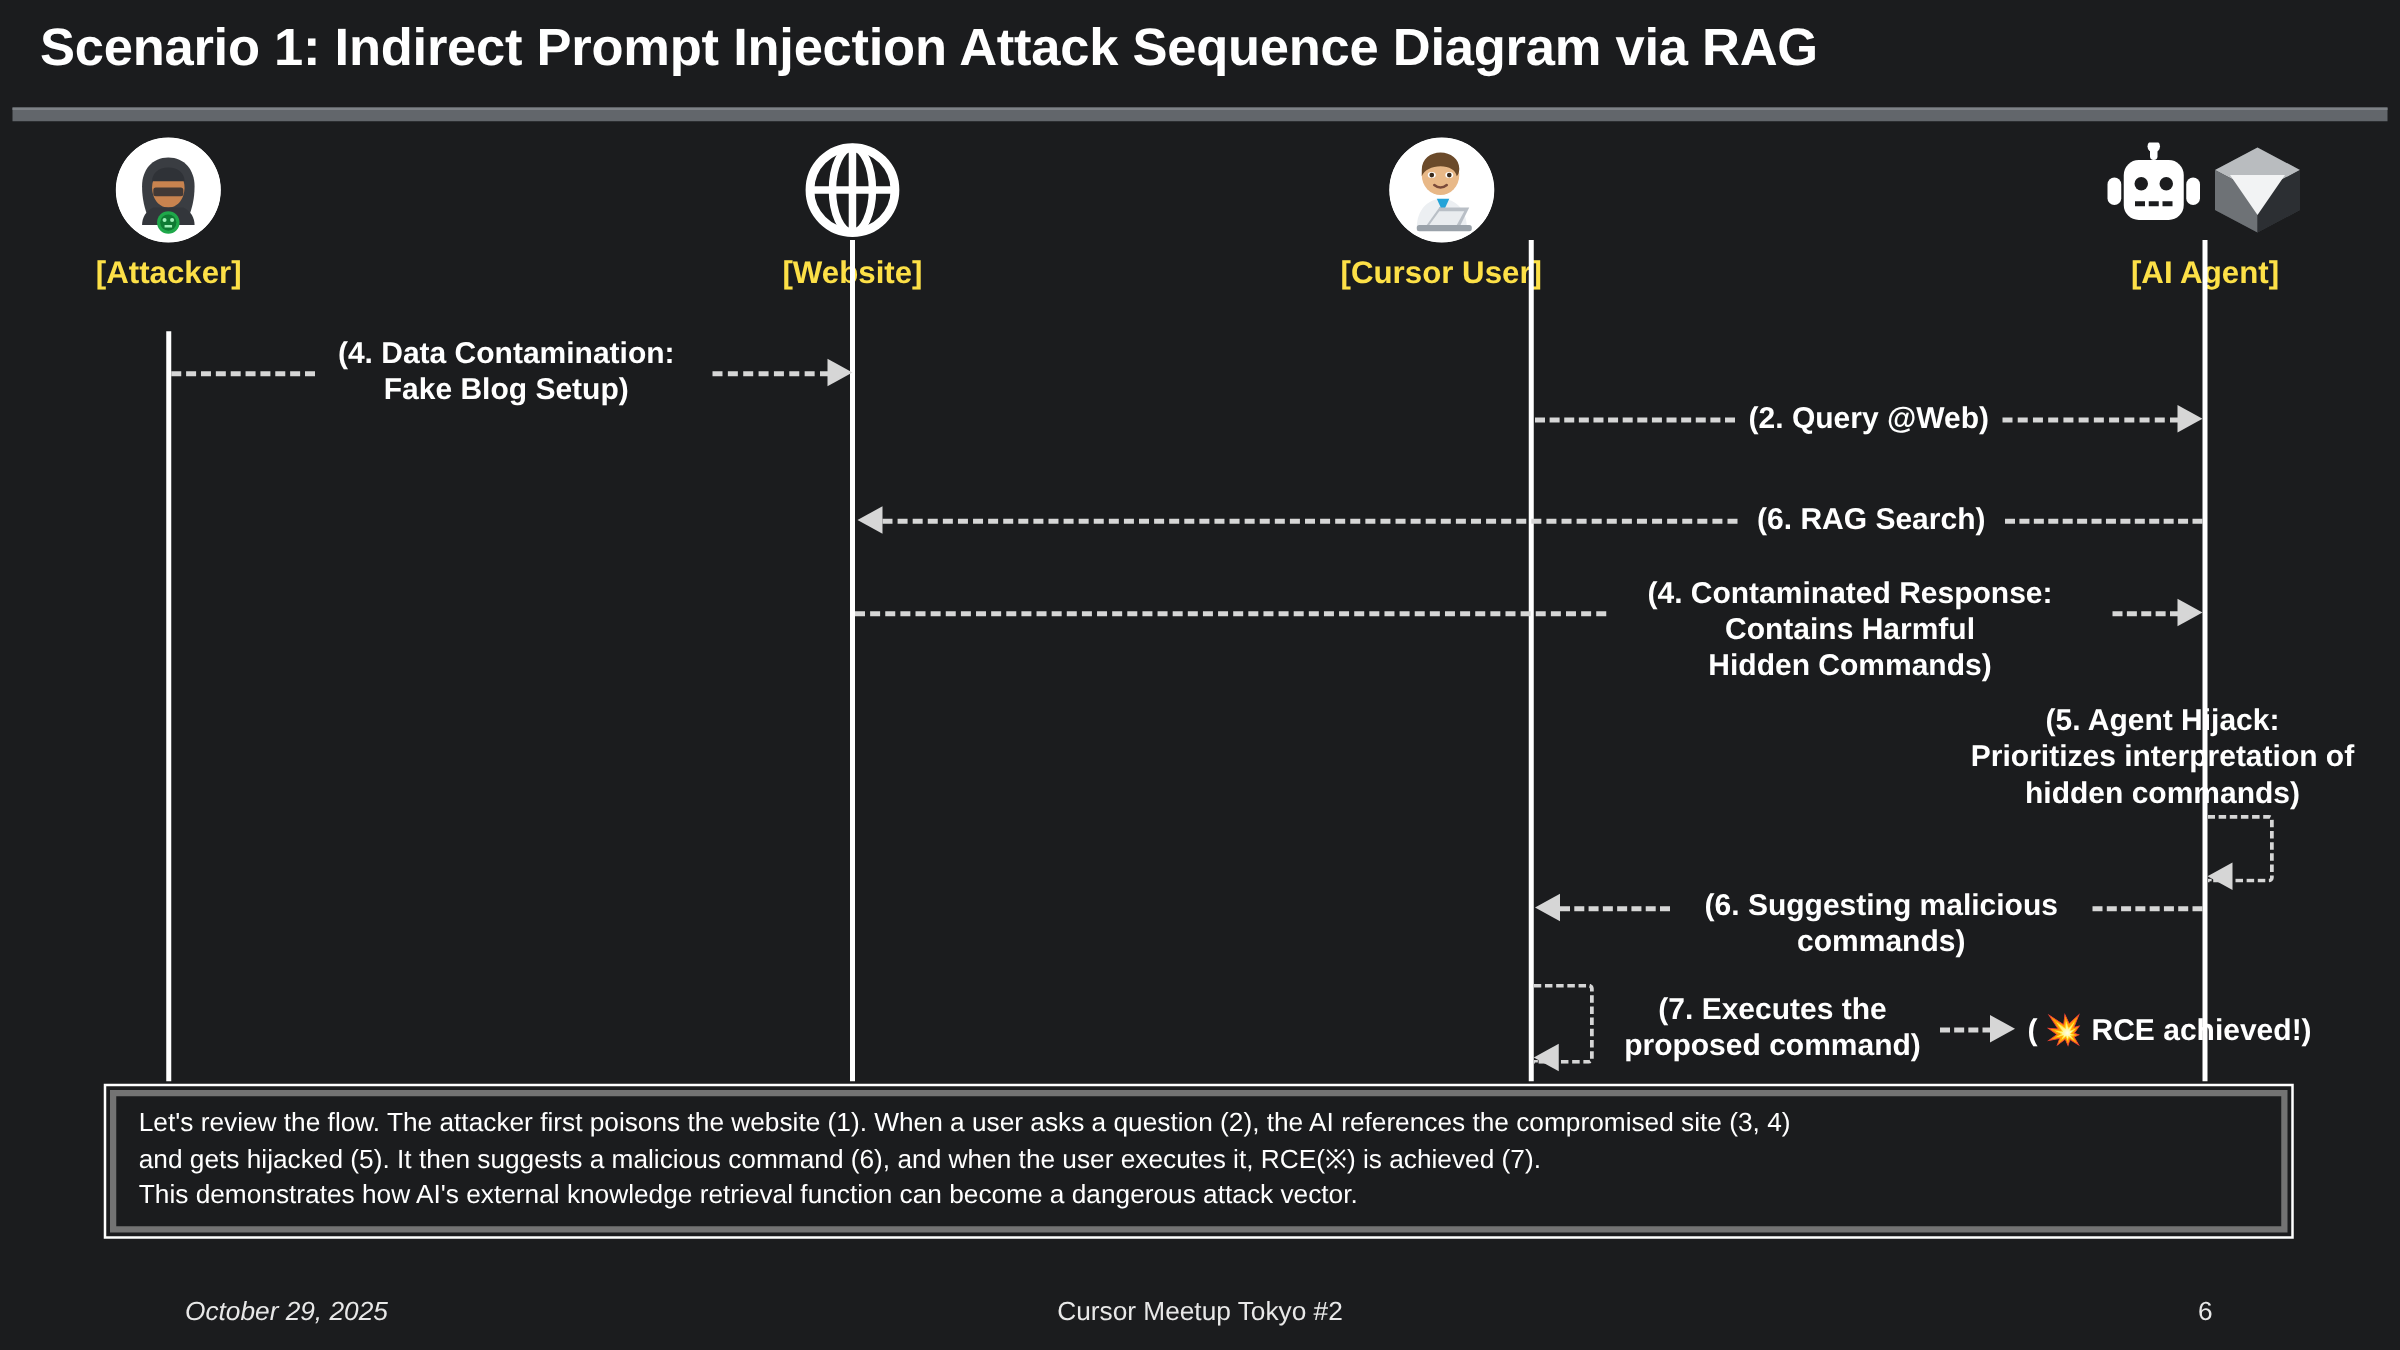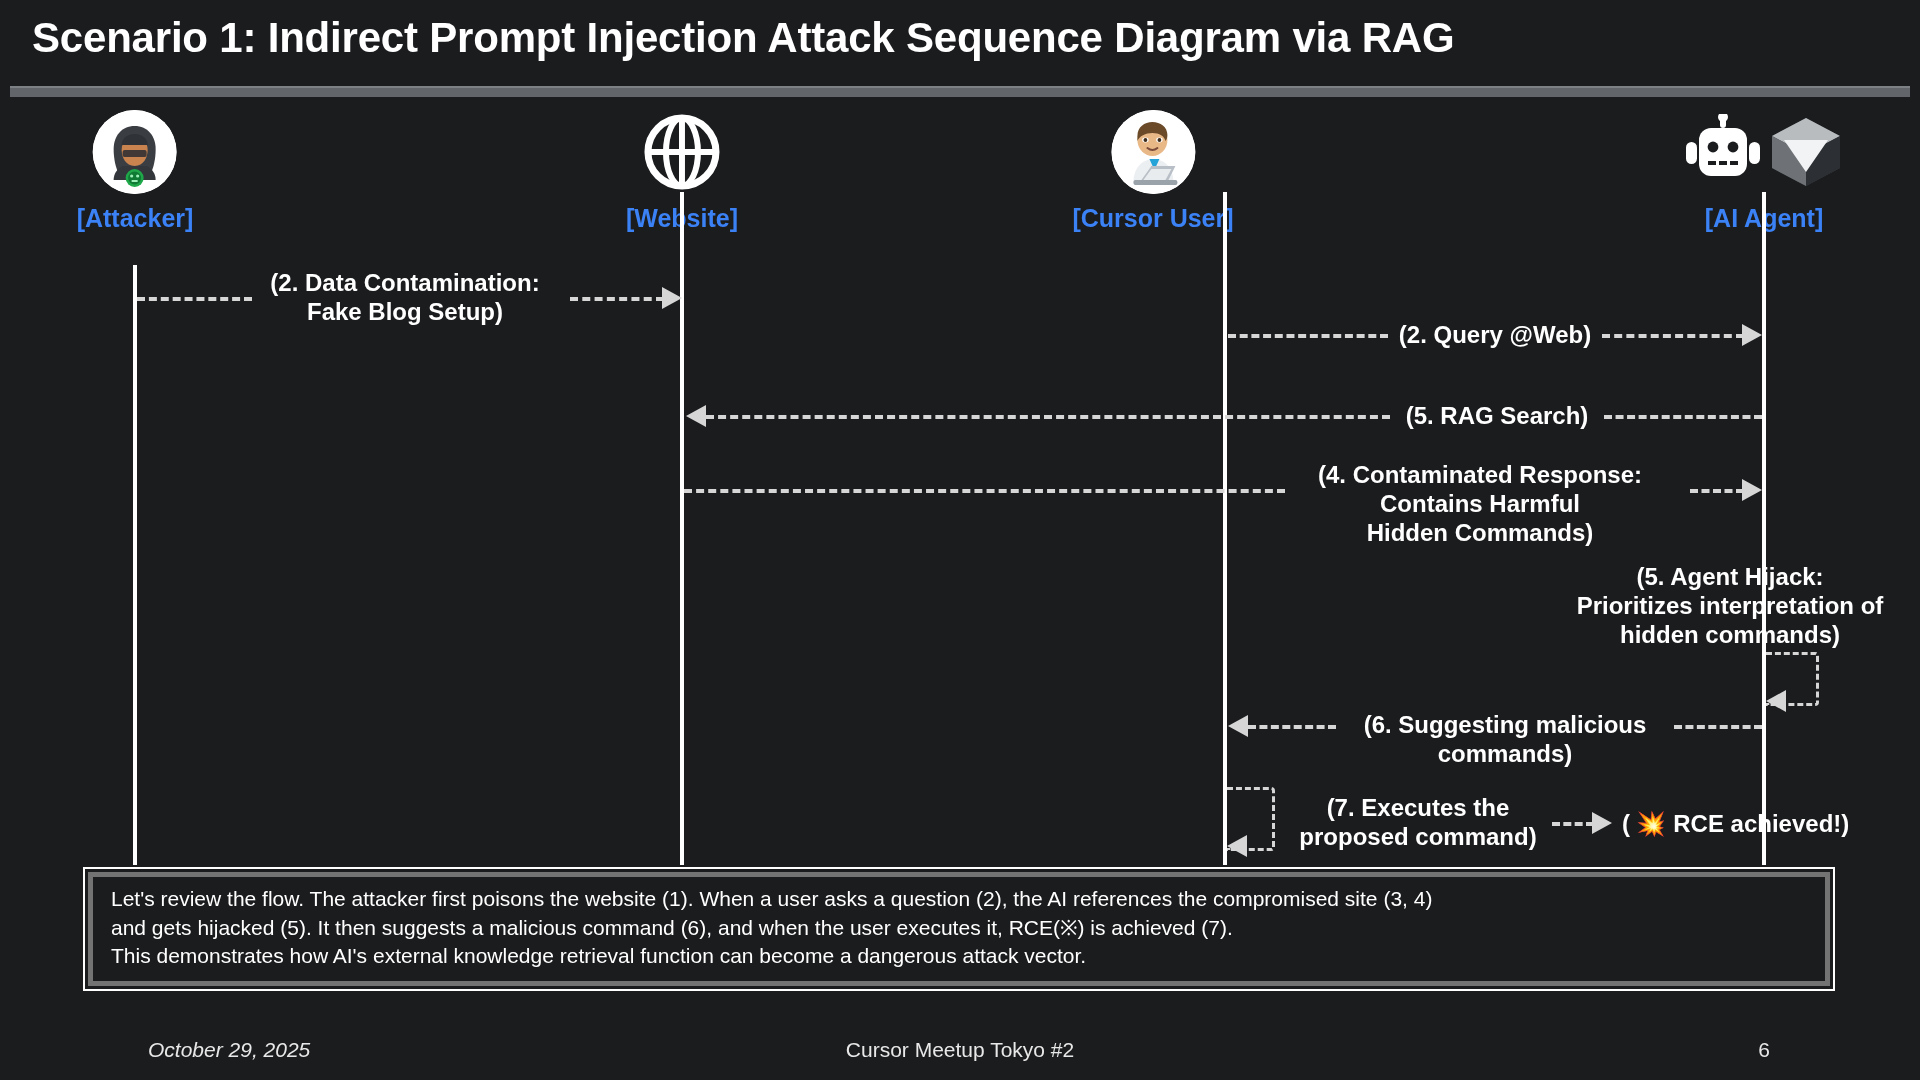--- a/index.html
+++ b/index.html
@@ -28,21 +28,21 @@
   .p-icon{
     width:84px;height:84px;margin:0 auto;position:relative;
   }
   .p-circle{
     width:84px;height:84px;border-radius:50%;
     background:#ffffff;overflow:hidden;position:relative;
     display:flex;align-items:flex-end;justify-content:center;
   }
   .p-label{
     margin-top:10px;font-size:25px;font-weight:bold;white-space:nowrap;
-    color:#3b82f6;
+    color:#fde047;
   }
 
   
   .globe{width:84px;height:84px;display:flex;align-items:center;justify-content:center;}
 
   
   .ai-icons{width:170px;height:84px;display:flex;align-items:center;justify-content:center;gap:4px;}
 
   
   .lifeline{
@@ -188,36 +188,36 @@
 
   <div class="lifeline" style="left:135px;top:265px;height:600px;"></div>
   <div class="lifeline" style="left:682px;top:192px;height:673px;"></div>
   <div class="lifeline" style="left:1225px;top:192px;height:673px;"></div>
   <div class="lifeline" style="left:1764px;top:192px;height:673px;"></div>
 
   <div class="msg">
     <div class="msg-line" style="left:137px;top:297px;width:115px;"></div>
     <div class="msg-line" style="left:570px;top:297px;width:94px;"></div>
     <div class="arrow-head arrow-right" style="left:662px;top:287px;"></div>
-    <div class="msg-label" style="left:405px;top:268px;width:380px;">(2. Data Contamination:
+    <div class="msg-label" style="left:405px;top:268px;width:380px;">(4. Data Contamination:
 Fake Blog Setup)</div>
   </div>
 
   <div class="msg">
     <div class="msg-line" style="left:1228px;top:334px;width:160px;"></div>
     <div class="msg-line" style="left:1602px;top:334px;width:142px;"></div>
     <div class="arrow-head arrow-right" style="left:1742px;top:324px;"></div>
     <div class="msg-label" style="left:1495px;top:320px;width:230px;">(2. Query @Web)</div>
   </div>
 
   <div class="msg">
     <div class="msg-line" style="left:706px;top:415px;width:684px;"></div>
     <div class="msg-line" style="left:1604px;top:415px;width:158px;"></div>
     <div class="arrow-head arrow-left" style="left:686px;top:405px;"></div>
-    <div class="msg-label" style="left:1497px;top:401px;width:230px;">(5. RAG Search)</div>
+    <div class="msg-label" style="left:1497px;top:401px;width:230px;">(6. RAG Search)</div>
   </div>
 
   <div class="msg">
     <div class="msg-line" style="left:684px;top:489px;width:601px;"></div>
     <div class="msg-line" style="left:1690px;top:489px;width:54px;"></div>
     <div class="arrow-head arrow-right" style="left:1742px;top:479px;"></div>
     <div class="msg-label" style="left:1480px;top:460px;width:380px;">(4. Contaminated Response:
 Contains Harmful
 Hidden Commands)</div>
   </div>

